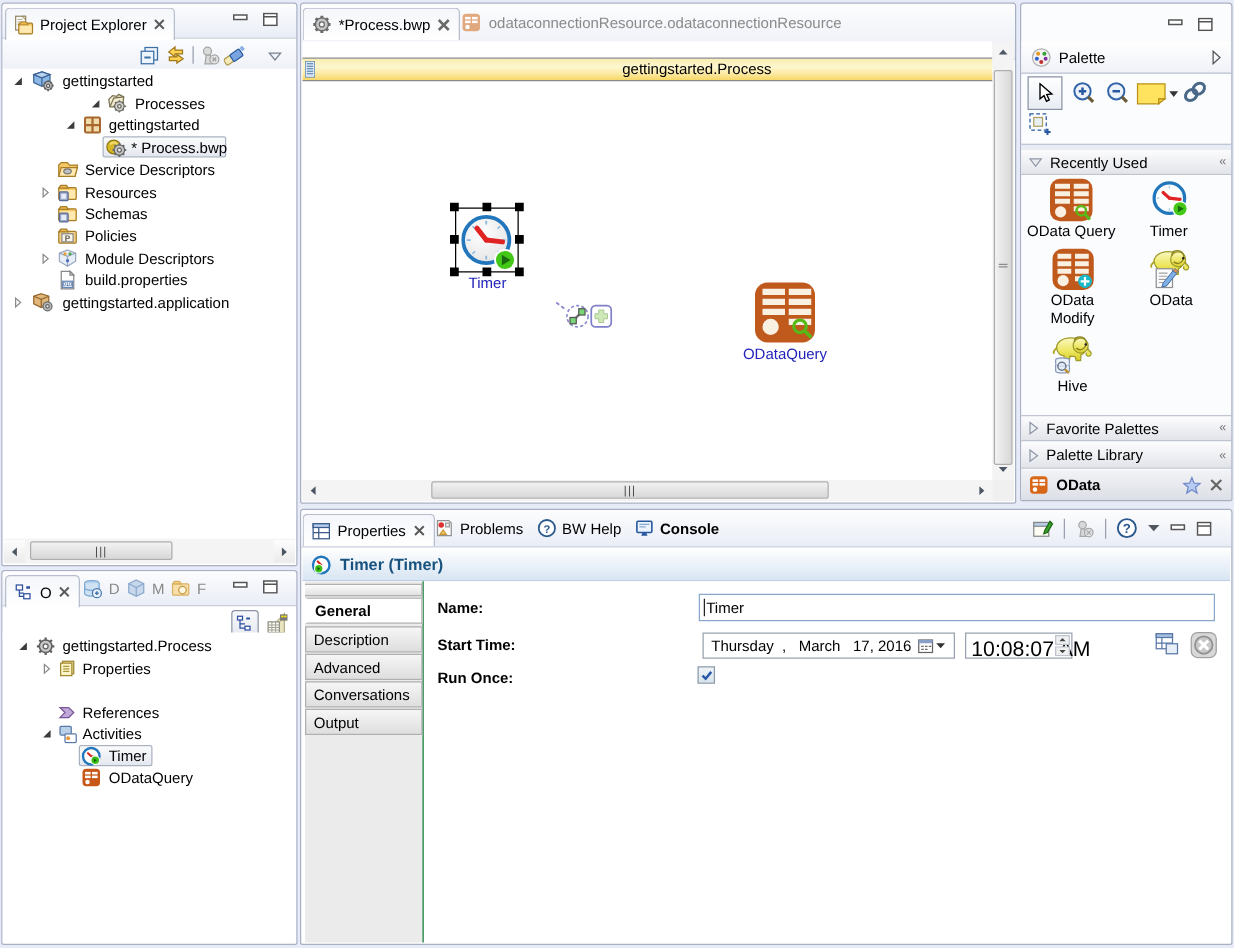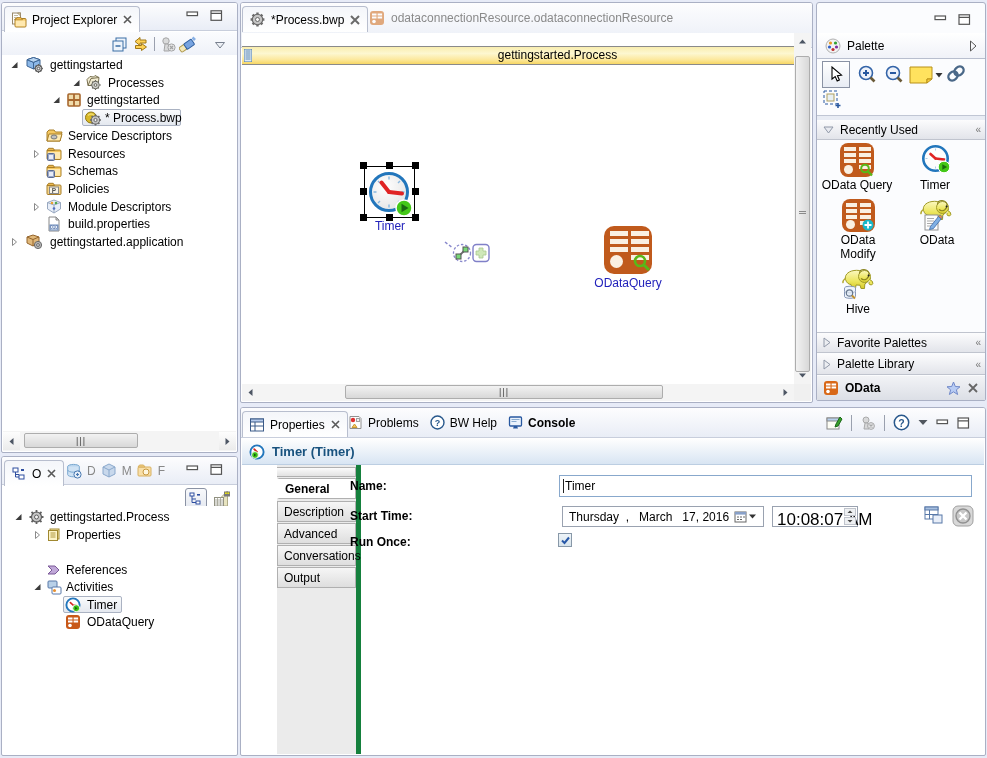--- a/index.html
+++ b/index.html
@@ -678,21 +678,21 @@
     <svg width="16" height="16" viewBox="0 0 16 16">
         <circle cx="8" cy="8" r="6.6" fill="#fff" stroke="#2276bc" stroke-width="1.9"></circle>
         <path d="M8 8 L5.2 5.2" stroke="#d82820" stroke-width="1.8" stroke-linecap="round"></path>
         <circle cx="6" cy="11" r="3.4" fill="#3cc014" stroke="#fff" stroke-width="0.9"></circle>
         <path d="M5 9.6 l2.3 1.4 -2.3 1.4z" fill="#145810"></path>
       </svg>
     <span style="font-weight:bold; font-size:13px; color:#18527e;">Timer (Timer)</span>
   </div>
   <div style="position:absolute; top:57px; left:1px; right:1px; bottom:1px; background:#fff;">
 
-    <div id="ptabs" style="position:absolute; left:2px; top:0; width:84px; bottom:0; background:#ebebeb; border-right:5px solid #15803d;margin-left:33px;">
+    <div id="ptabs" style="position:absolute; left:2px; top:0; width:95px; bottom:0; background:#ebebeb; border-right:1px solid #15803d;">
         <div style="position:absolute; top:2px; left:0; right:0; height:10px; background:linear-gradient(#fbfbfb,#e2e2e2); border:1px solid #b0b0b0; border-left:none;"></div>
         <div style="position:absolute; top:13px; left:0; right:0; height:21px; background:#fff; font-weight:bold; border:1px solid #b0b0b0; border-left:2px solid #fff; display:flex; align-items:center; padding-left:6px;">General</div>
         <div style="position:absolute; top:36px; left:0; right:0; height:21px; background:linear-gradient(#f6f6f6,#dedede); border:1px solid #b0b0b0; display:flex; align-items:center; padding-left:6px;">Description</div>
         <div style="position:absolute; top:58px; left:0; right:0; height:21px; background:linear-gradient(#f6f6f6,#dedede); border:1px solid #b0b0b0; display:flex; align-items:center; padding-left:6px;">Advanced</div>
         <div style="position:absolute; top:80px; left:0; right:0; height:21px; background:linear-gradient(#f6f6f6,#dedede); border:1px solid #b0b0b0; display:flex; align-items:center; padding-left:6px;">Conversations</div>
         <div style="position:absolute; top:102px; left:0; right:0; height:21px; background:linear-gradient(#f6f6f6,#dedede); border:1px solid #b0b0b0; display:flex; align-items:center; padding-left:6px;">Output</div>
       </div>
 
     <div style="position:absolute; left:108px; top:14px; font-weight:bold;">Name:</div>
     <div style="position:absolute; left:317px; top:10px; width:413px; height:22px; border:1px solid #88a8cc; background:#fff; display:flex; align-items:center; padding:0 3px;">

